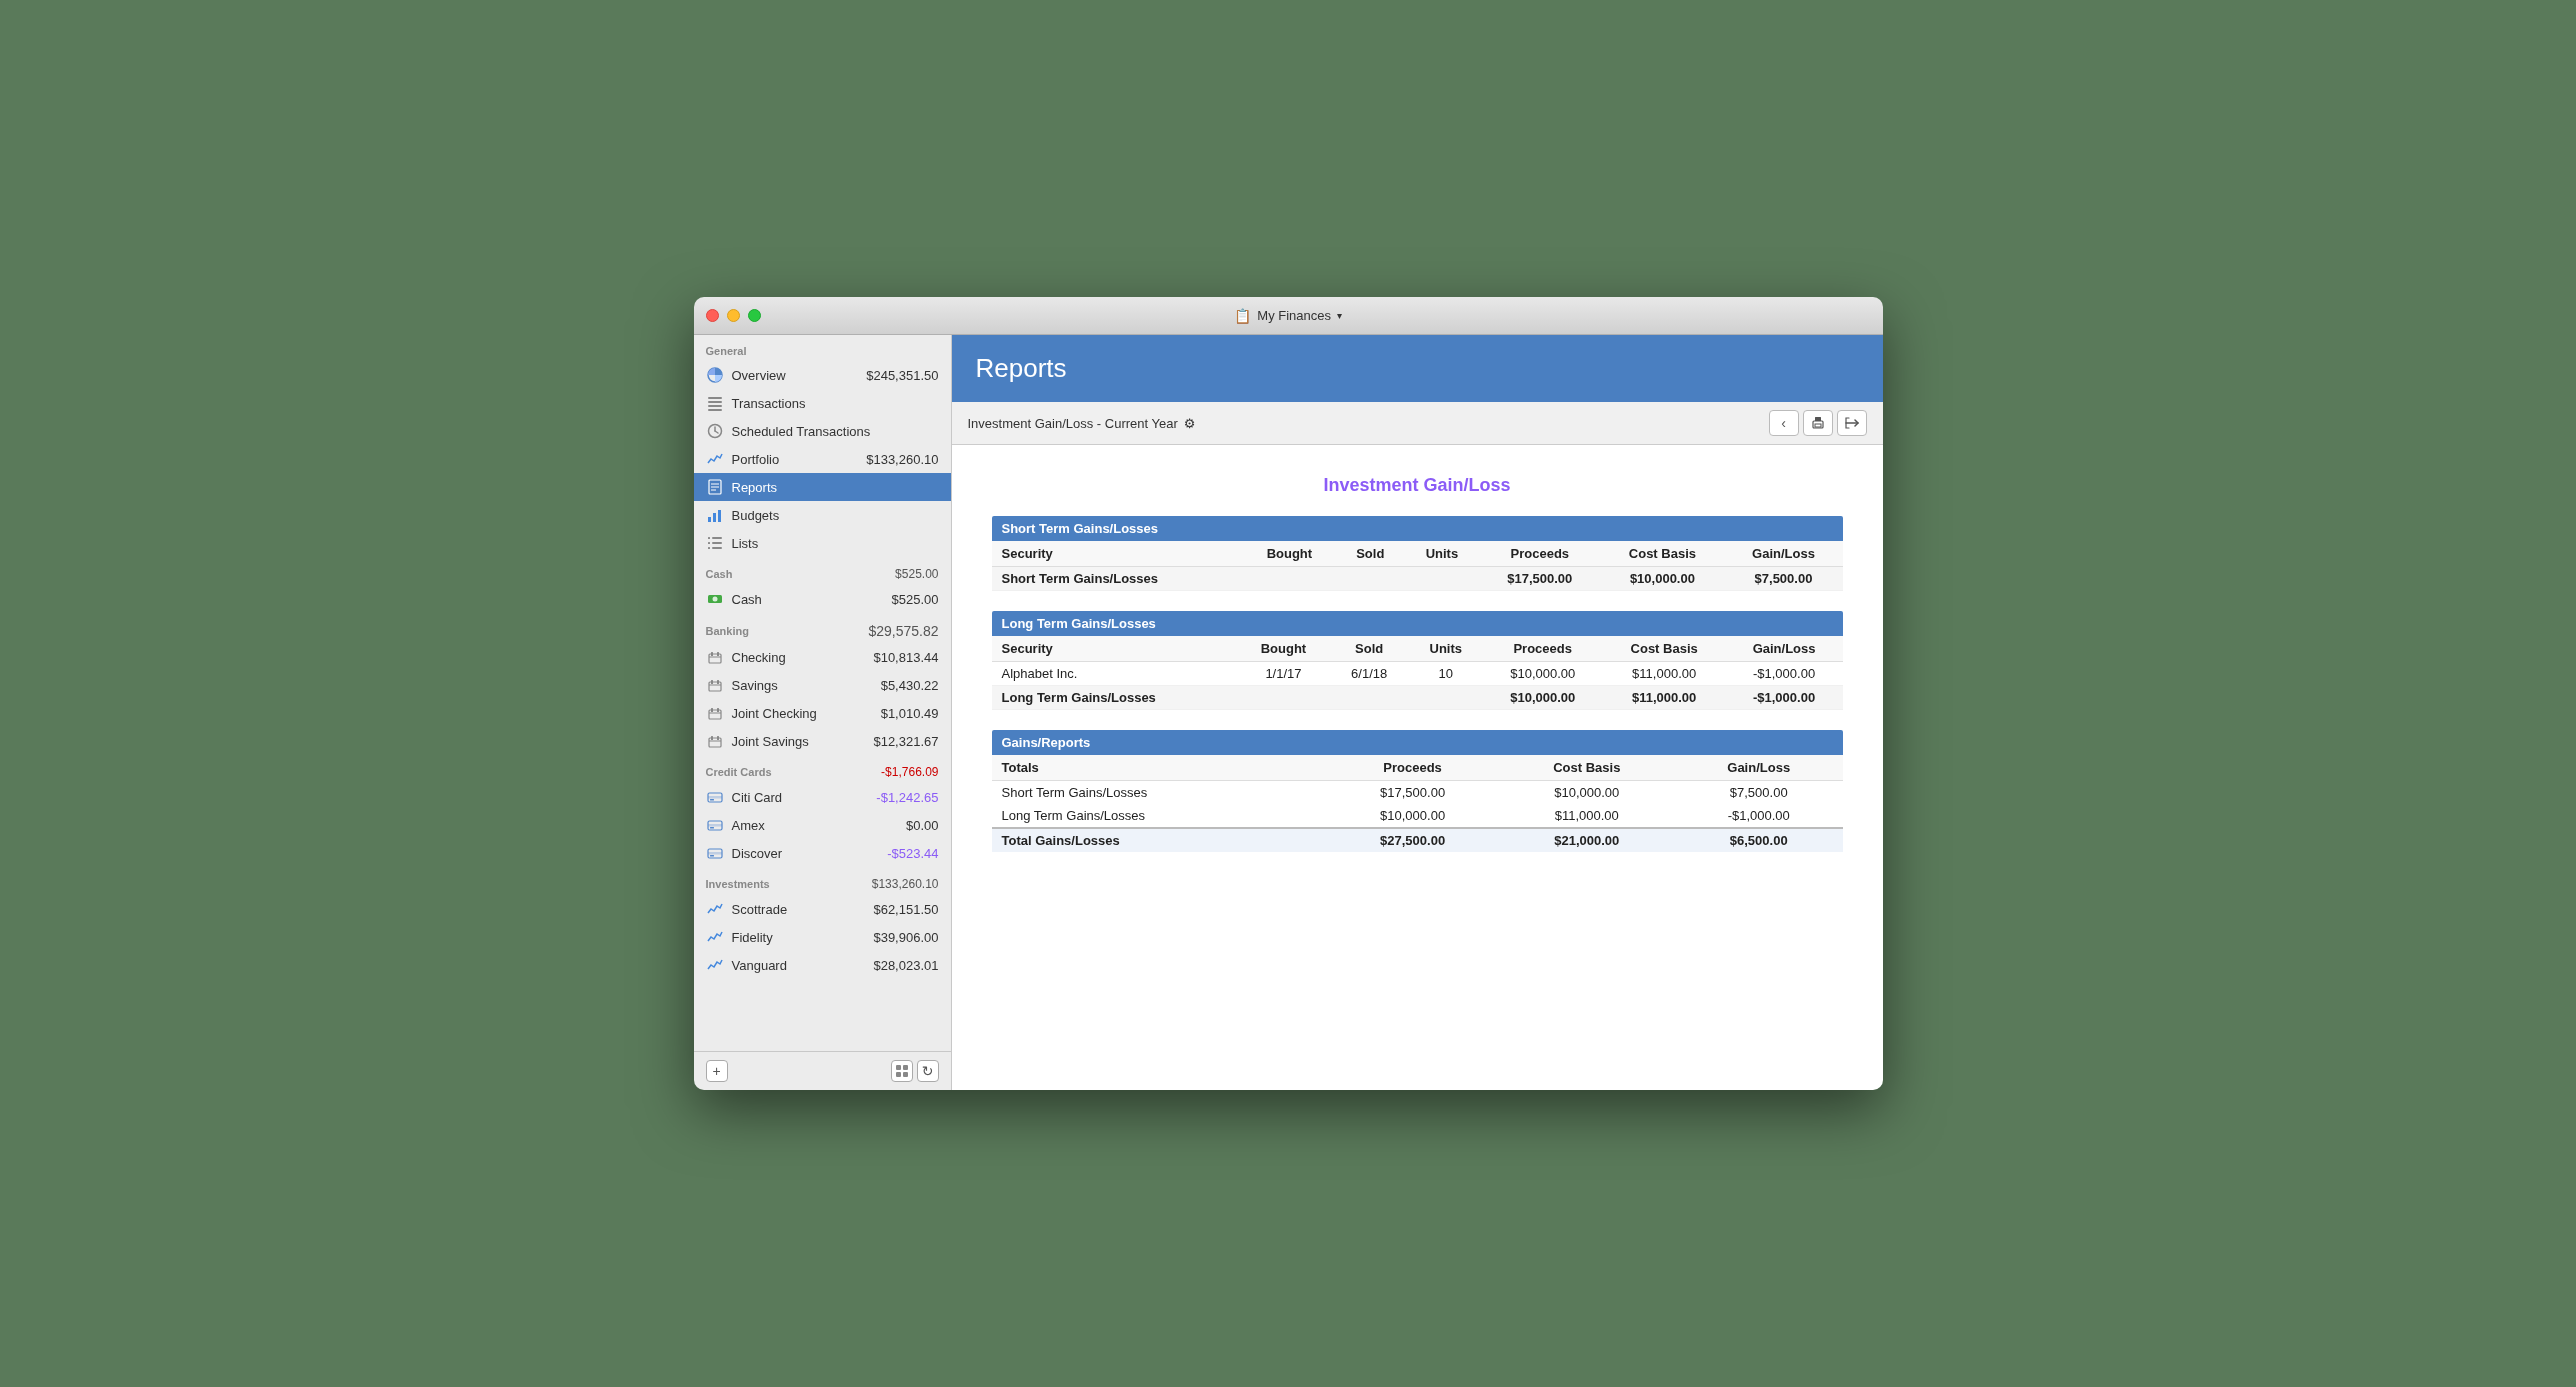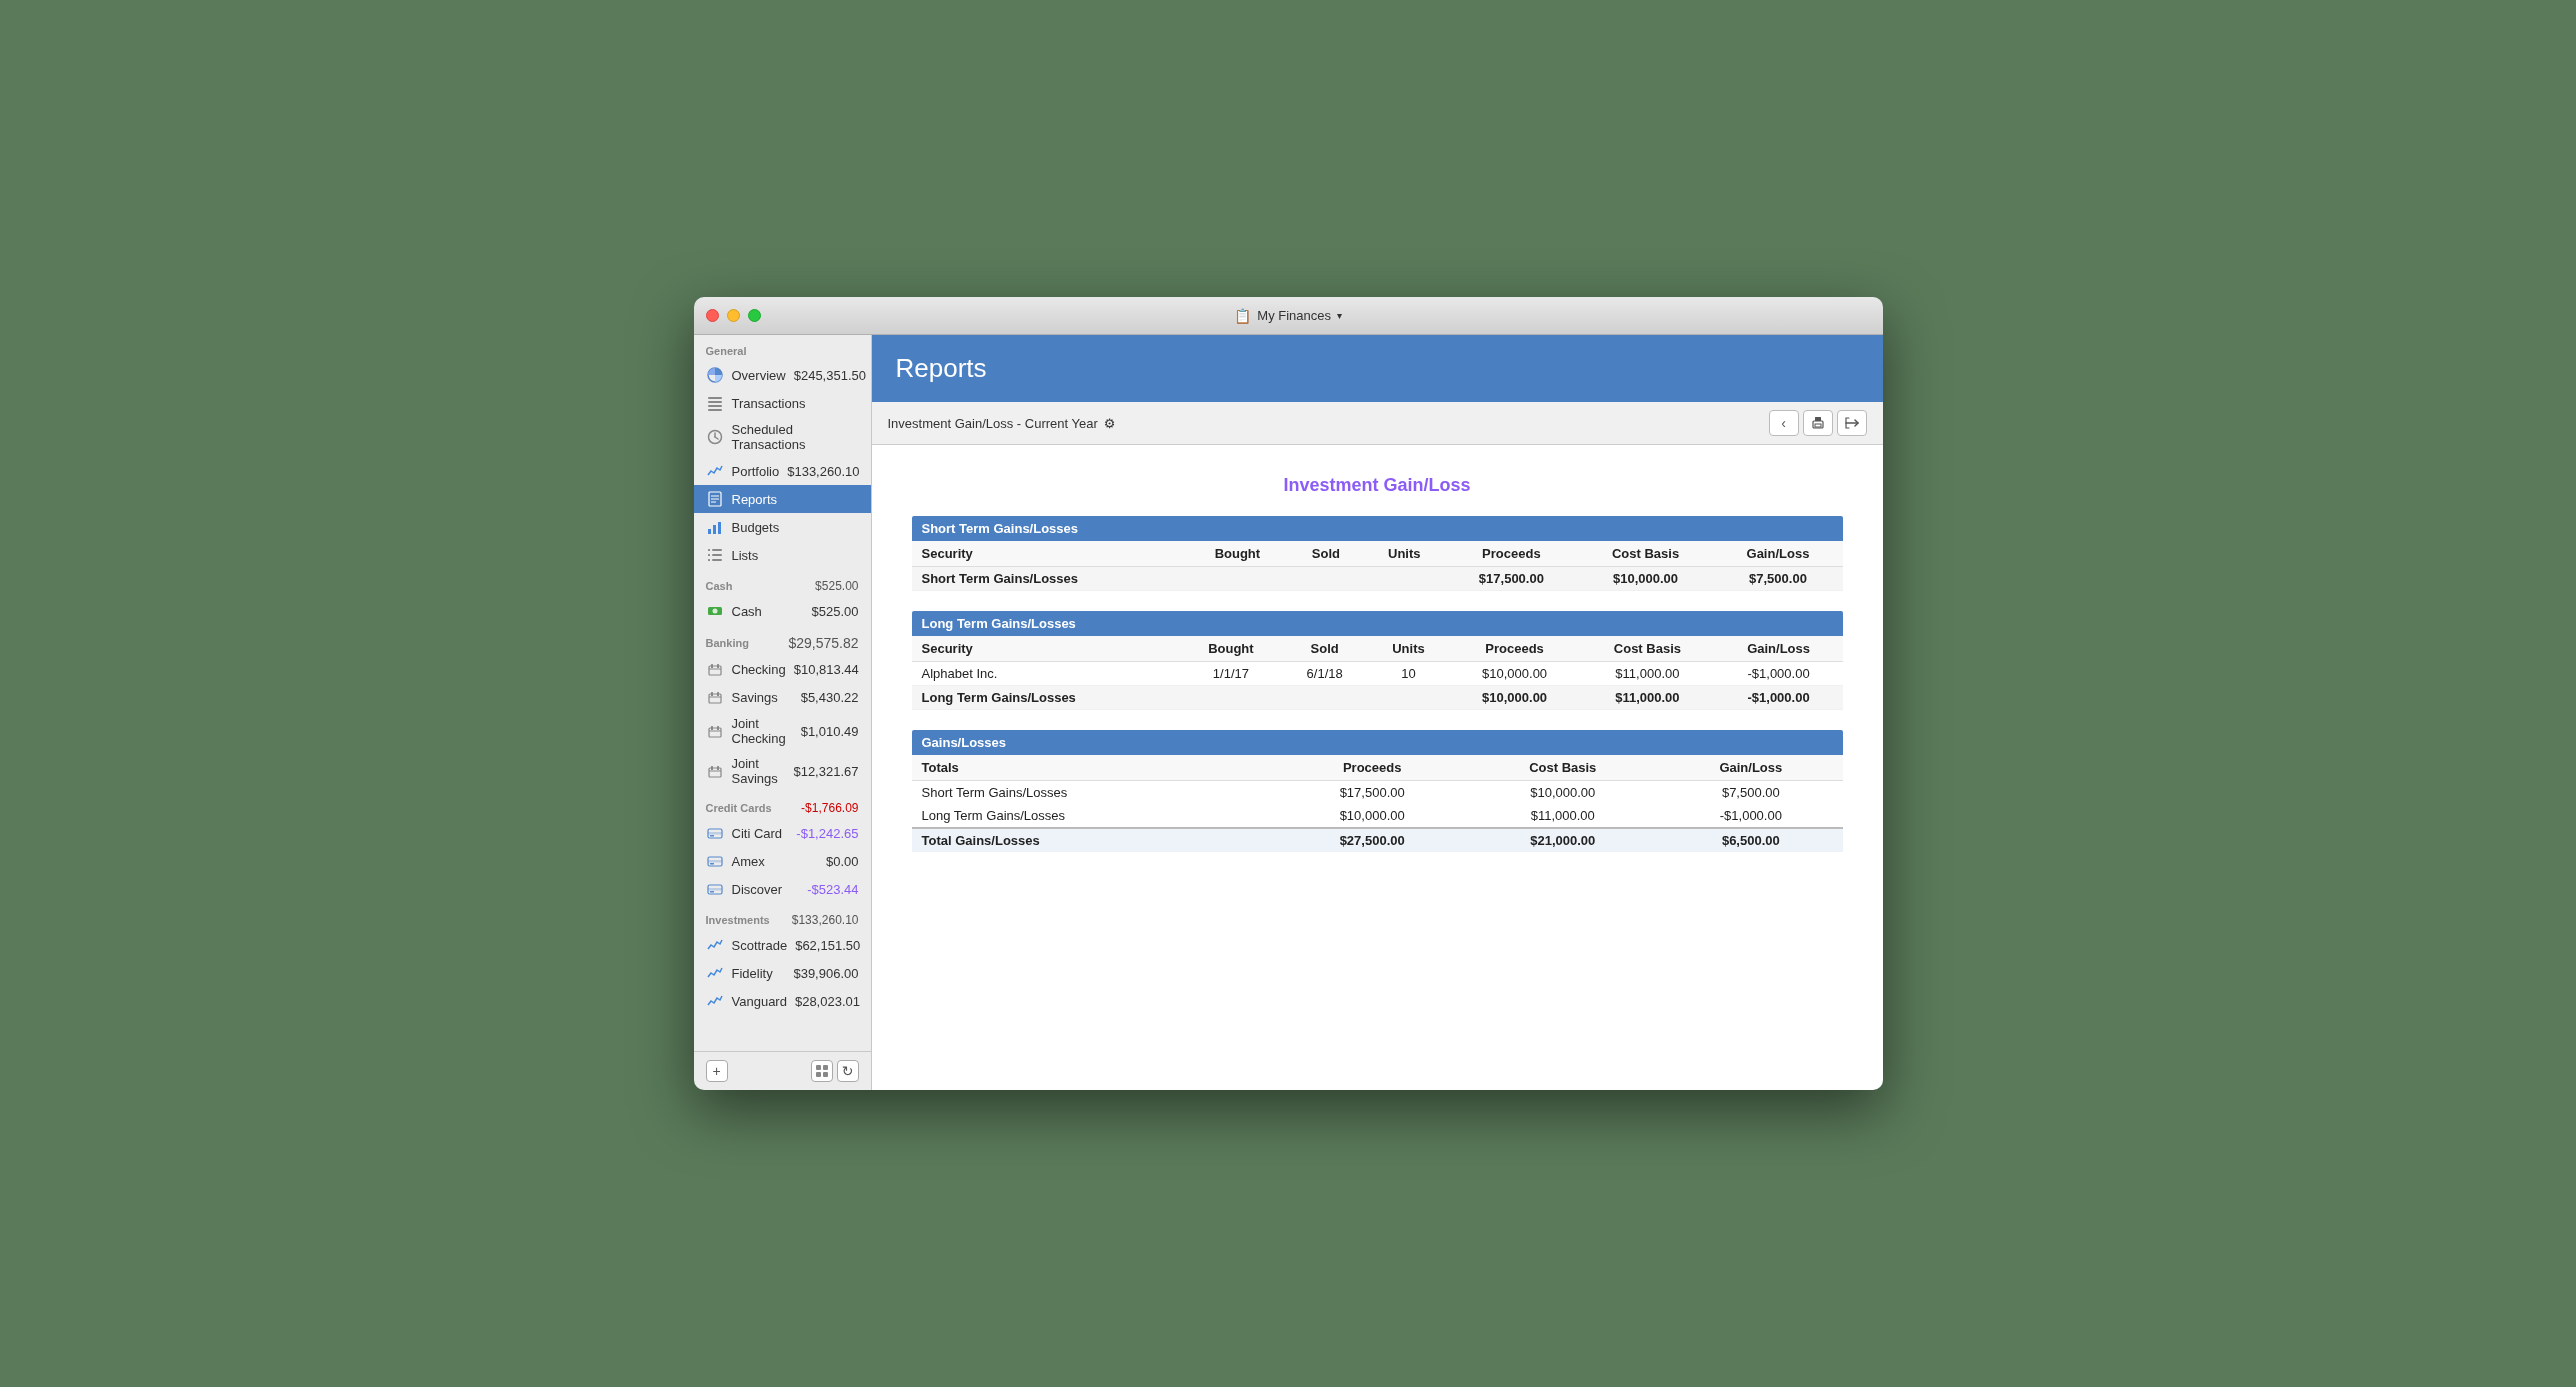--- a/index.html
+++ b/index.html
@@ -56,21 +56,21 @@
     .title-bar-icon {
       font-size: 14px;
     }
     .window-body {
       display: flex;
       flex: 1;
       overflow: hidden;
     }
     
     .sidebar {
-      width: 178px;
+      width: 258px;
       background: #ececec;
       border-right: 1px solid #c8c8c8;
       display: flex;
       flex-direction: column;
       flex-shrink: 0;
       overflow-y: auto;
     }
     .sidebar-section-header {
       padding: 10px 12px 4px 12px;
       font-size: 11px;
@@ -612,21 +612,21 @@
                 <td></td>
                 <td>$10,000.00</td>
                 <td>$11,000.00</td>
                 <td class="neg">-$1,000.00</td>
               </tr>
             </tbody>
           </table>
         </div>
 
         <div class="report-section">
-          <div class="section-header-row">Gains/Losses</div>
+          <div class="section-header-row">Gains/Reports</div>
           <table class="summary-table">
             <thead>
               <tr>
                 <th>Totals</th>
                 <th>Proceeds</th>
                 <th>Cost Basis</th>
                 <th>Gain/Loss</th>
               </tr>
             </thead>
             <tbody>

